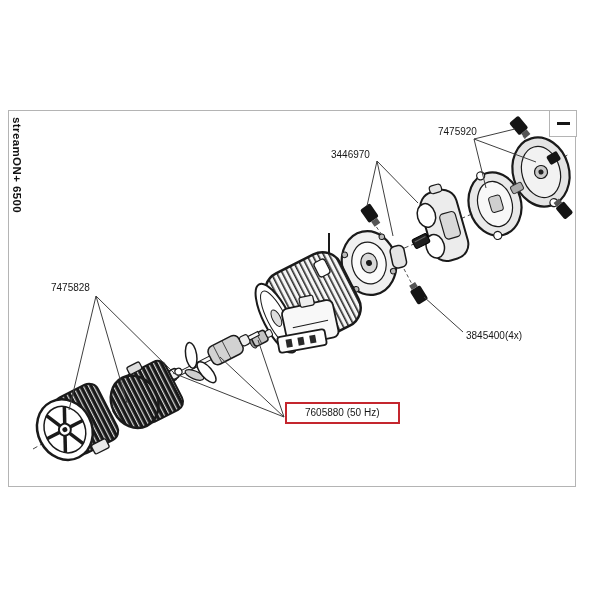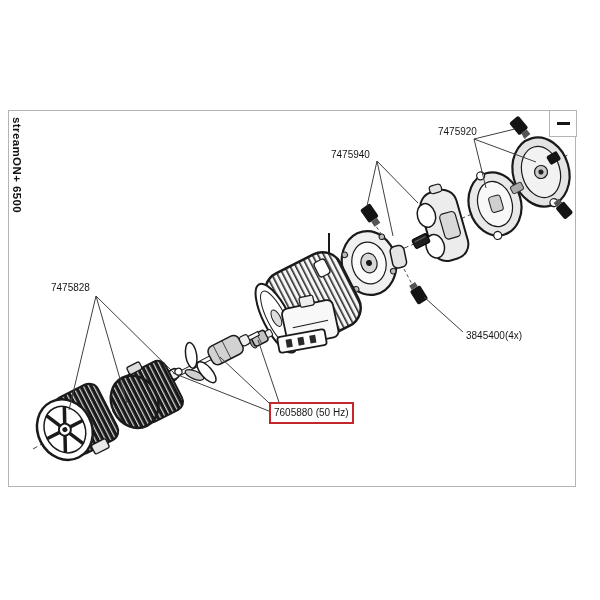--- a/index.html
+++ b/index.html
@@ -12,22 +12,22 @@
          display:flex;align-items:center;justify-content:center;}
   .dash{width:13px;height:3px;background:#161616;}
   .model{position:absolute;left:11px;top:117px;writing-mode:vertical-rl;
          font-size:11.5px;font-weight:bold;color:#111;letter-spacing:.4px;}
   .svglayer{position:absolute;left:0;top:0;}
   .plabel{position:absolute;font-size:10px;color:#161616;white-space:nowrap;}
   .lbl-920{left:430px;top:126px;margin-left:8px;}
   .lbl-940{left:331px;top:149px;}
   .lbl-828{left:51px;top:282px;}
   .lbl-800{left:466px;top:330px;}
-  .phl{position:absolute;left:269px;top:402px;border:2px solid #c4262e;background:#ffffff;
-       padding:2px 3px;font-size:10px;color:#161616;line-height:1.4;white-space:nowrap;}
+  .phl{position:absolute;left:285px;top:402px;border:2px solid #c4262e;background:#ffffff;
+       padding:2px 18px;font-size:10px;color:#161616;line-height:1.4;white-space:nowrap;}
 </style>
 </head>
 <body>
 
 <div class="stage">
 
   <div class="frame"></div>
 
   <div class="corner-btn">
     <div class="dash"></div>
@@ -213,19 +213,19 @@
 
       <line x1="463" y1="332" x2="424" y2="297"></line>
 
       <line x1="284" y1="417" x2="220" y2="357"></line>
       <line x1="284" y1="417" x2="258" y2="340"></line>
       <line x1="284" y1="417" x2="173" y2="373"></line>
     </g>
   </svg>
 
   <div class="plabel lbl-920">7475920</div>
-  <div class="plabel lbl-940">7475940</div>
+  <div class="plabel lbl-940">3446970</div>
   <div class="plabel lbl-828">7475828</div>
   <div class="plabel lbl-800">3845400(4x)</div>
 
   <div class="phl">7605880 (50 Hz)</div>
 
 </div>
 
 </body></html>

